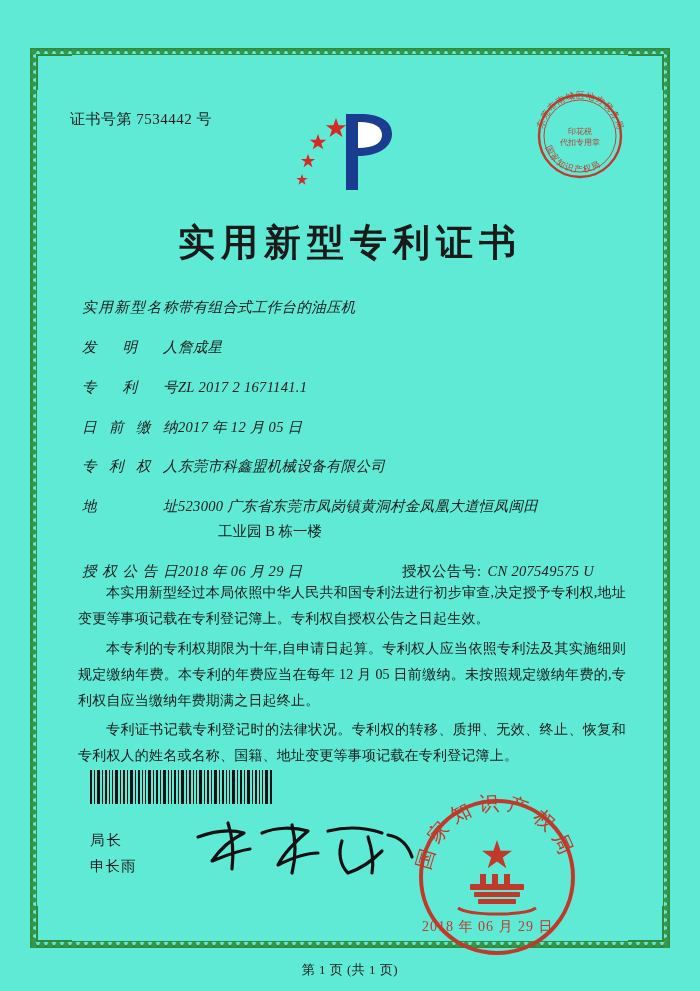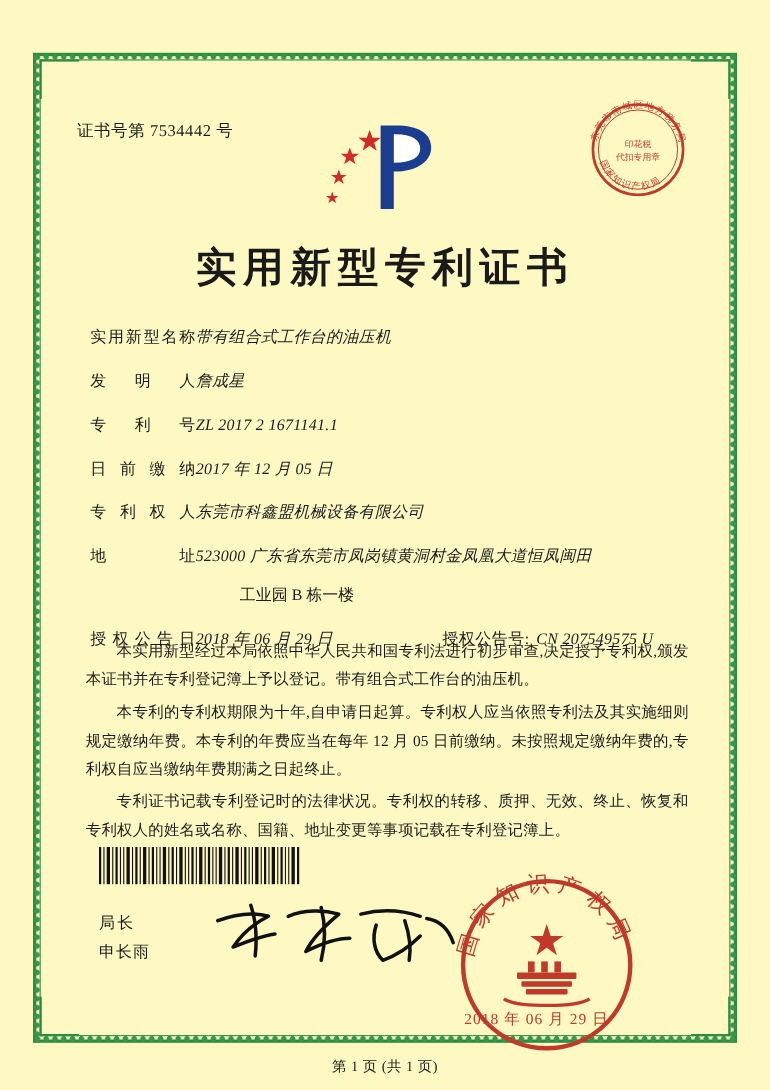--- a/index.html
+++ b/index.html
@@ -15,21 +15,21 @@
     position: relative;
     overflow: hidden;
   }
 
   
   .certificate {
     position: absolute;
     left: 0; top: 0;
     width: 700px;
     height: 991px;
-    background: #fef9c3;
+    background: #5eead4;
   }
   .border-outer {
     position: absolute;
     left: 30px; top: 48px;
     width: 640px;
     height: 900px;
     border: 3px solid #2e8b3f;
     box-sizing: border-box;
   }
   .border-inner {
@@ -137,30 +137,31 @@
   .field-label {
     display: inline-block;
     width: 96px;
     letter-spacing: 0.5px;
   }
   .field-label.spread {
     display: inline-block;
     width: 96px;
     text-align: justify;
     text-align-last: justify;
+    font-style: italic;
   }
   .field-value {
     display: inline-block;
     letter-spacing: 0.3px;
     font-style: italic;
   }
   .field-row.address .addr-second {
     display: block;
     margin-left: 136px;
-    margin-top: 16px;
+    margin-top: 6px;
   }
   .field-row.two-col .col2 {
     position: absolute;
     left: 320px;
     top: 0;
   }
   .field-row.two-col .col2 .field-label {
     width: auto;
     margin-right: 6px;
   }
@@ -315,21 +316,21 @@
 
       <div class="field-row two-col">
         <span class="field-label spread">授权公告日</span><span class="field-value">2018 年 06 月 29 日</span>
         <span class="col2">
           <span class="field-label">授权公告号:</span><span class="field-value">CN 207549575 U</span>
         </span>
       </div>
     </div>
 
     <div class="body-text">
-      <p>本实用新型经过本局依照中华人民共和国专利法进行初步审查,决定授予专利权,颁发本证书并在专利登记簿上予以登记。带有组合式工作台的油压机。</p>
+      <p>本实用新型经过本局依照中华人民共和国专利法进行初步审查,决定授予专利权,地址变更等事项记载在专利登记簿上。专利权自授权公告之日起生效。</p>
       <p>本专利的专利权期限为十年,自申请日起算。专利权人应当依照专利法及其实施细则规定缴纳年费。本专利的年费应当在每年 12 月 05 日前缴纳。未按照规定缴纳年费的,专利权自应当缴纳年费期满之日起终止。</p>
       <p>专利证书记载专利登记时的法律状况。专利权的转移、质押、无效、终止、恢复和专利权人的姓名或名称、国籍、地址变更等事项记载在专利登记簿上。</p>
     </div>
 
     <div class="barcode">
       <svg viewBox="0 0 184 34" width="184" height="34" aria-hidden="true">
         <g fill="#111">
           <rect x="0" y="0" width="2" height="34"></rect>
             <rect x="4" y="0" width="1" height="34"></rect>
           <rect x="7" y="0" width="3" height="34"></rect>

